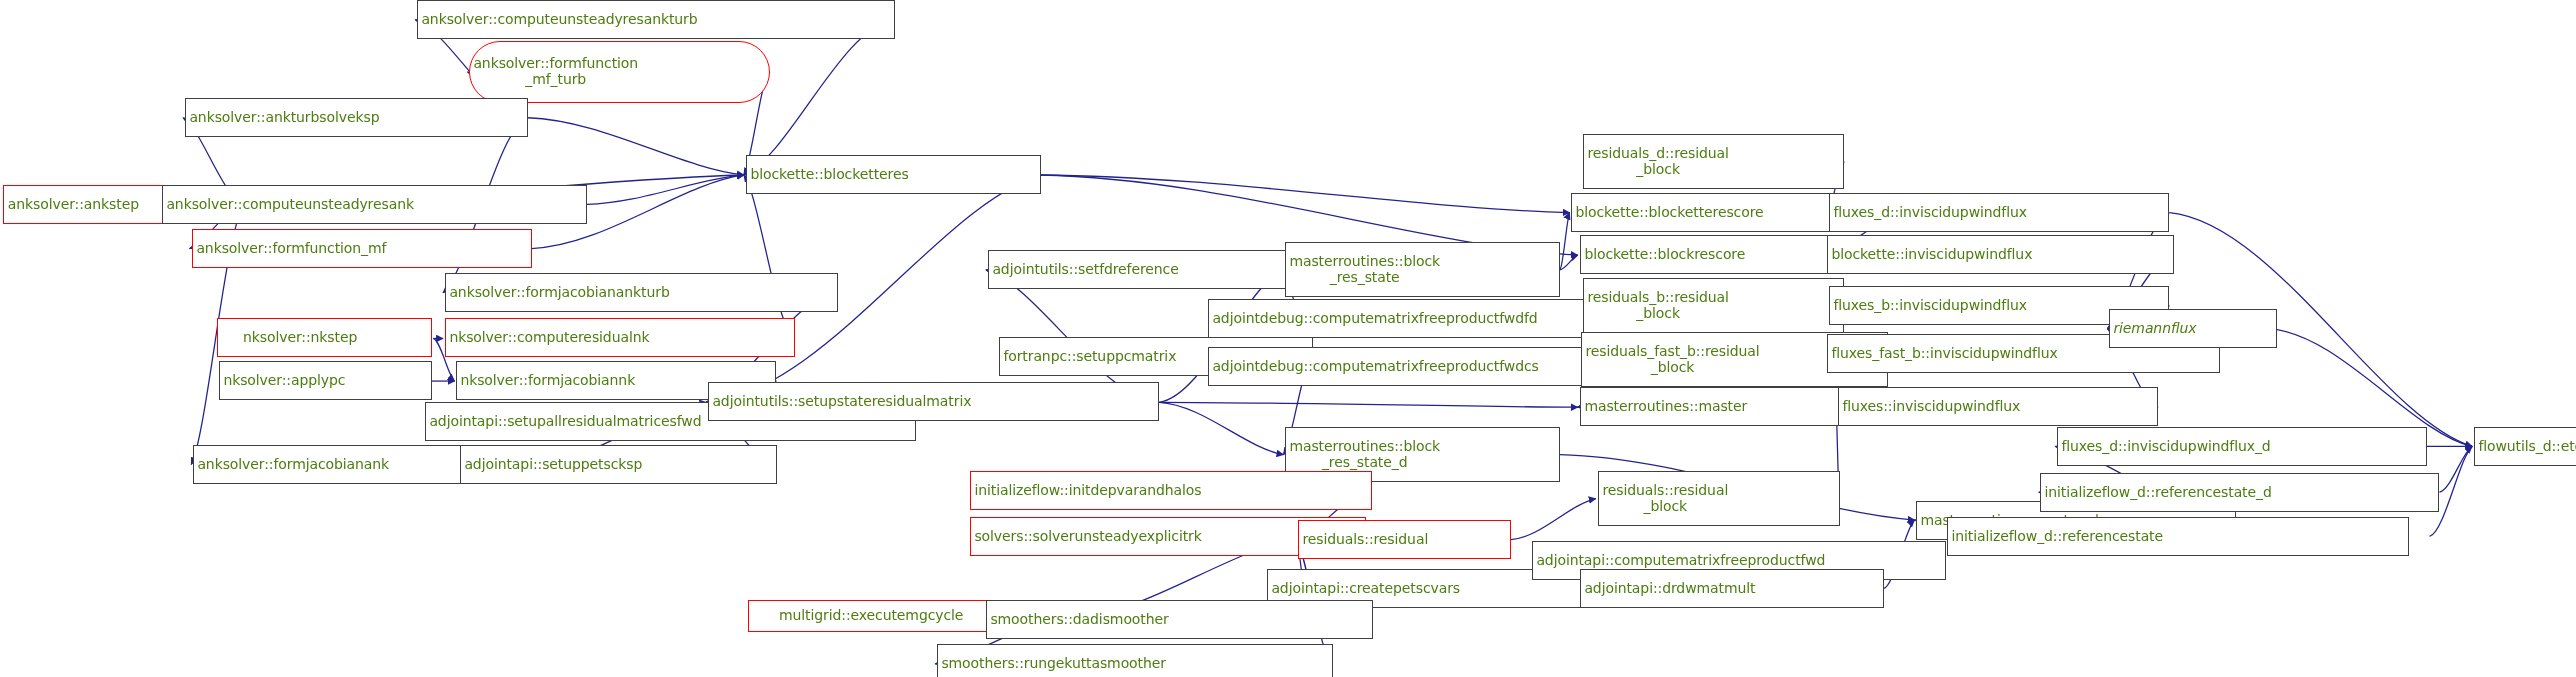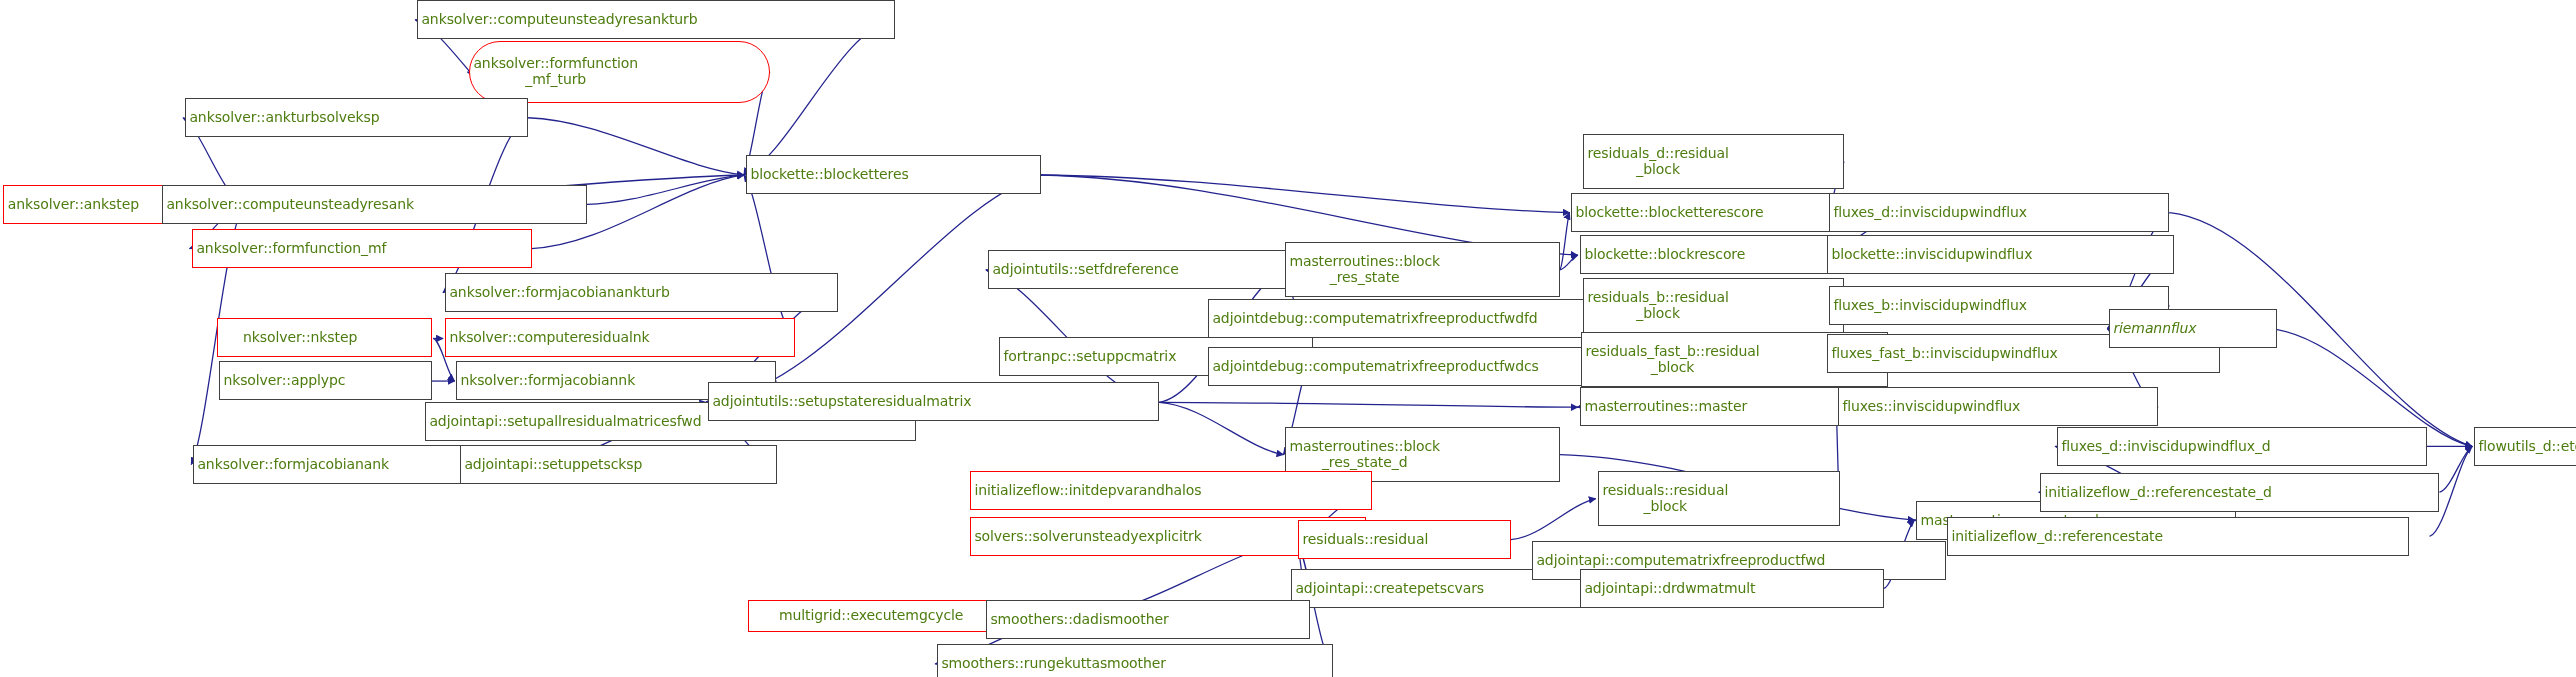--- a/index.html
+++ b/index.html
@@ -146,23 +146,23 @@
       <div class="node" style="left: 999px; top: 337px; width: 314px; height: 39px;"><span>fortranpc::setuppcmatrix</span></div>
       <div class="node" style="left: 1285px; top: 242px; width: 275px; height: 55px;"><span>masterroutines::block
 _res_state</span></div>
       <div class="node" style="left: 1208px; top: 299px; width: 549px; height: 39px;"><span>adjointdebug::computematrixfreeproductfwdfd</span></div>
       <div class="node" style="left: 1208px; top: 347px; width: 549px; height: 39px;"><span>adjointdebug::computematrixfreeproductfwdcs</span></div>
       <div class="node" style="left: 1285px; top: 427px; width: 275px; height: 55px;"><span>masterroutines::block
 _res_state_d</span></div>
       <div class="node red" style="left: 970px; top: 471px; width: 402px; height: 39px;"><span>initializeflow::initdepvarandhalos</span></div>
       <div class="node red" style="left: 970px; top: 517px; width: 396px; height: 39px;"><span>solvers::solverunsteadyexplicitrk</span></div>
       <div class="node red" style="left: 1298px; top: 520px; width: 213px; height: 39px;"><span>residuals::residual</span></div>
-      <div class="node" style="left: 1267px; top: 569px; width: 337px; height: 39px; margin-left: 24px;"><span>adjointapi::createpetscvars</span></div>
+      <div class="node" style="left: 1267px; top: 569px; width: 337px; height: 39px;"><span>adjointapi::createpetscvars</span></div>
       <div class="node red" style="left: 748px; top: 600px; width: 330px; height: 32px; padding-left: 30px;"><span>multigrid::executemgcycle</span></div>
-      <div class="node" style="left: 986px; top: 600px; width: 324px; height: 39px;"><span>smoothers::dadismoother</span></div>
+      <div class="node" style="left: 986px; top: 600px; width: 387px; height: 39px;"><span>smoothers::dadismoother</span></div>
       <div class="node" style="left: 937px; top: 644px; width: 396px; height: 39px;"><span>smoothers::rungekuttasmoother</span></div>
       <div class="node" style="left: 1583px; top: 134px; width: 261px; height: 55px;"><span>residuals_d::residual
 _block</span></div>
       <div class="node" style="left: 1571px; top: 193px; width: 337px; height: 39px;"><span>blockette::blocketterescore</span></div>
       <div class="node" style="left: 1580px; top: 235px; width: 301px; height: 39px;"><span>blockette::blockrescore</span></div>
       <div class="node" style="left: 1583px; top: 278px; width: 261px; height: 55px;"><span>residuals_b::residual
 _block</span></div>
       <div class="node" style="left: 1571px; top: 332px; width: 307px; height: 55px; margin-left: 10px;"><span>residuals_fast_b::residual
 _block</span></div>
       <div class="node" style="left: 1580px; top: 387px; width: 295px; height: 39px;"><span>masterroutines::master</span></div>

